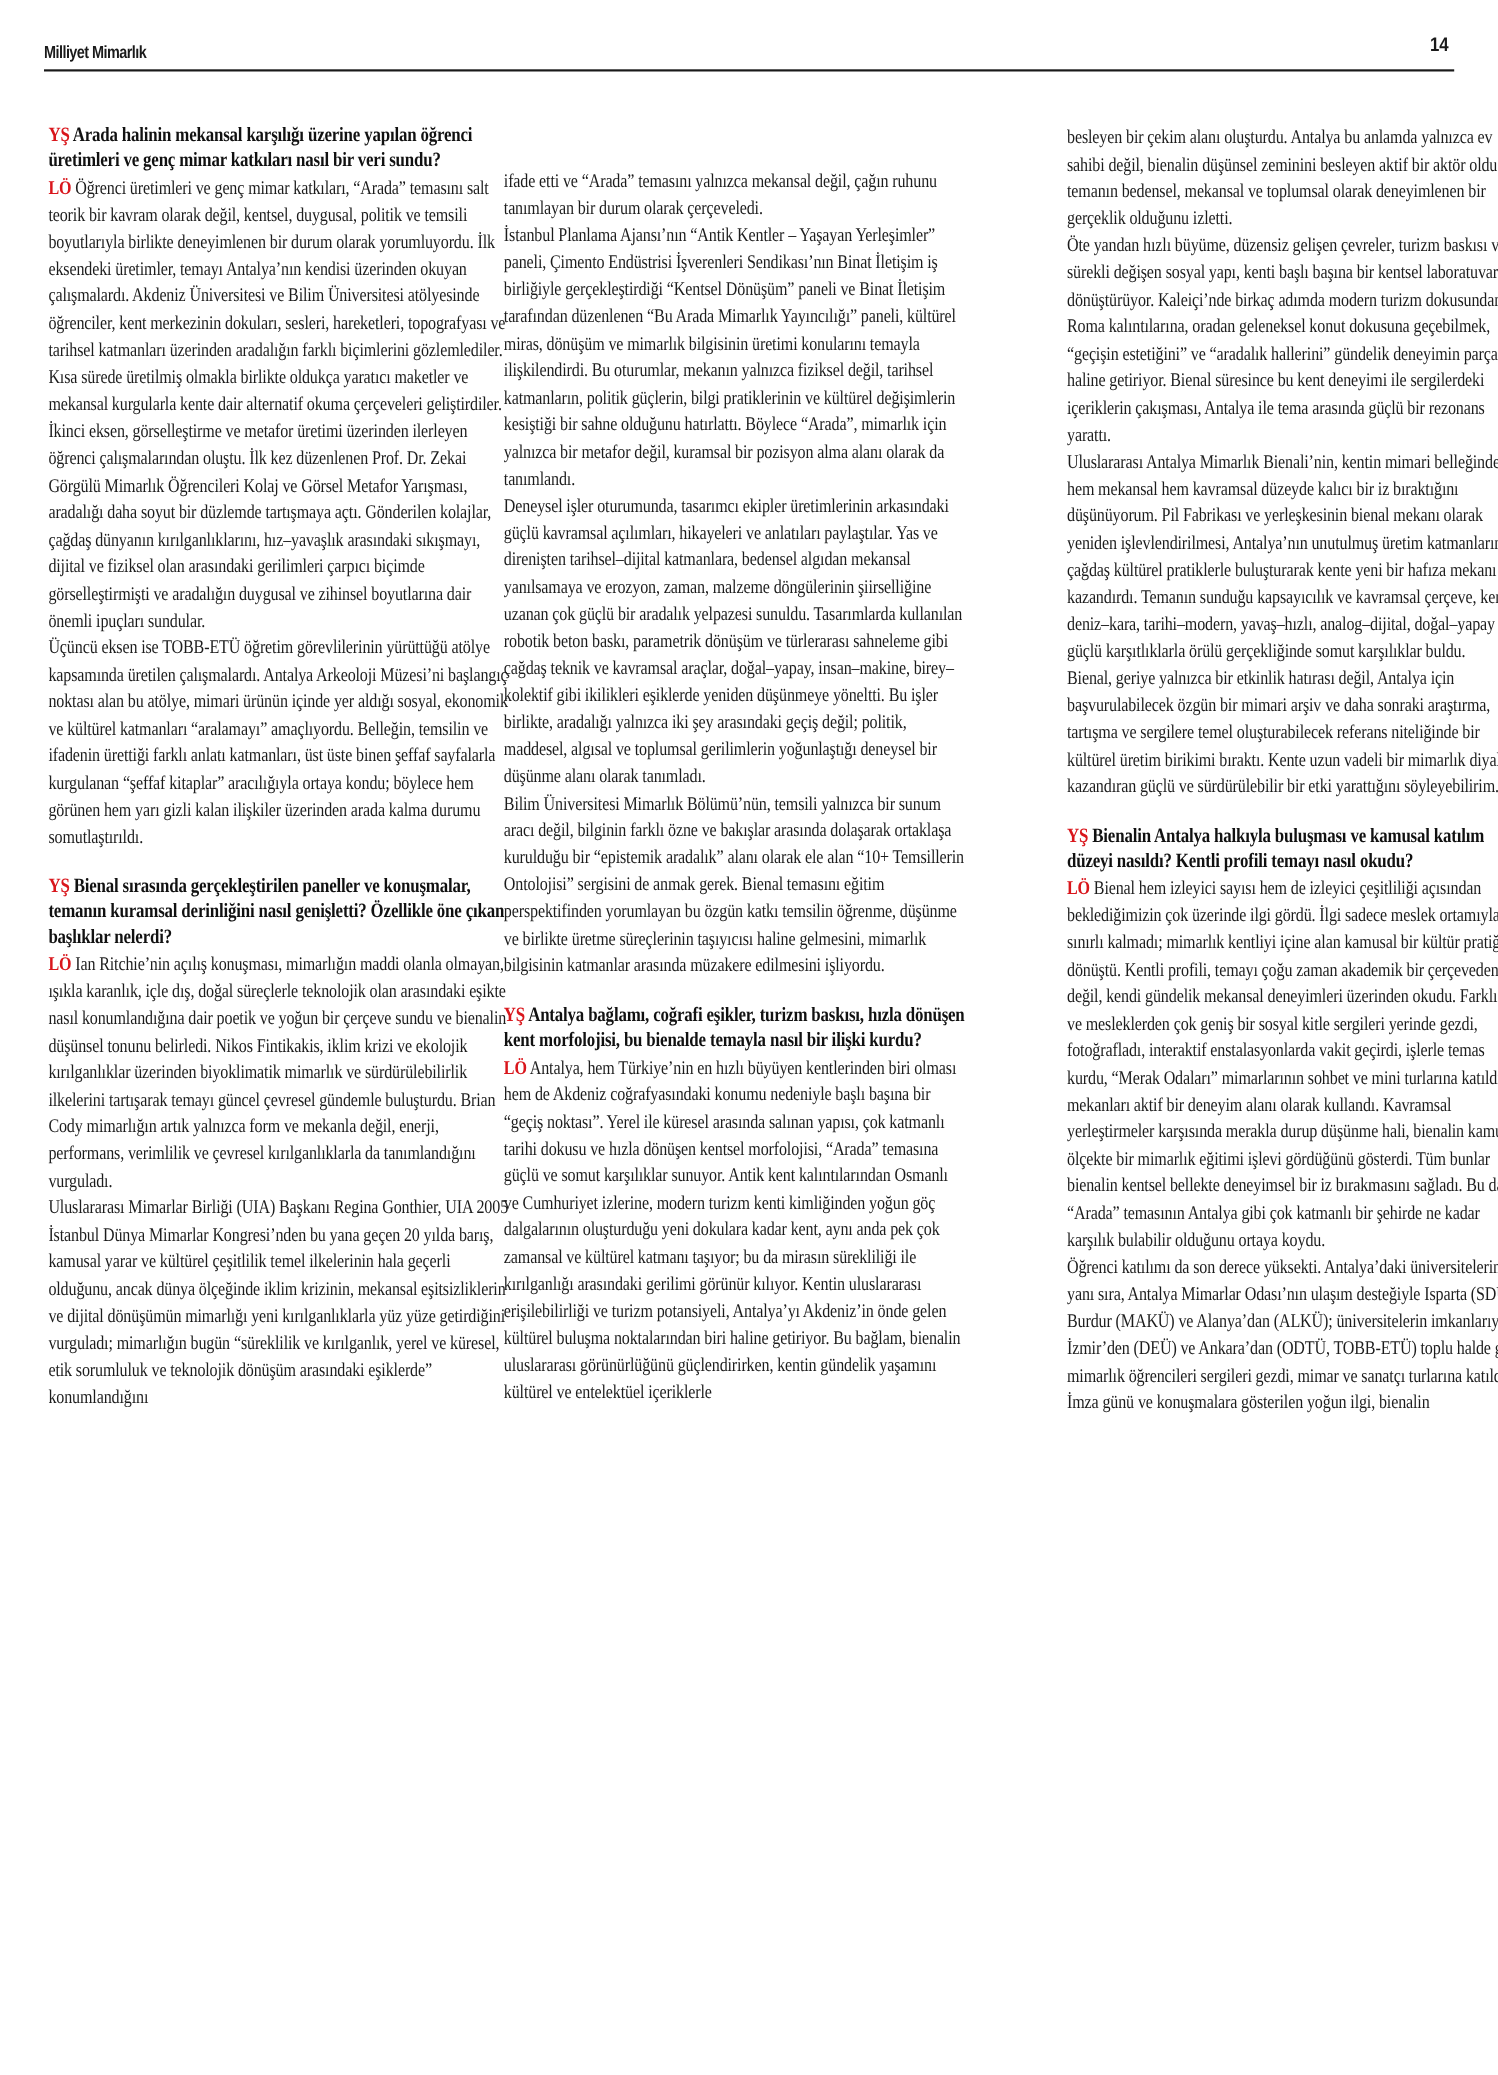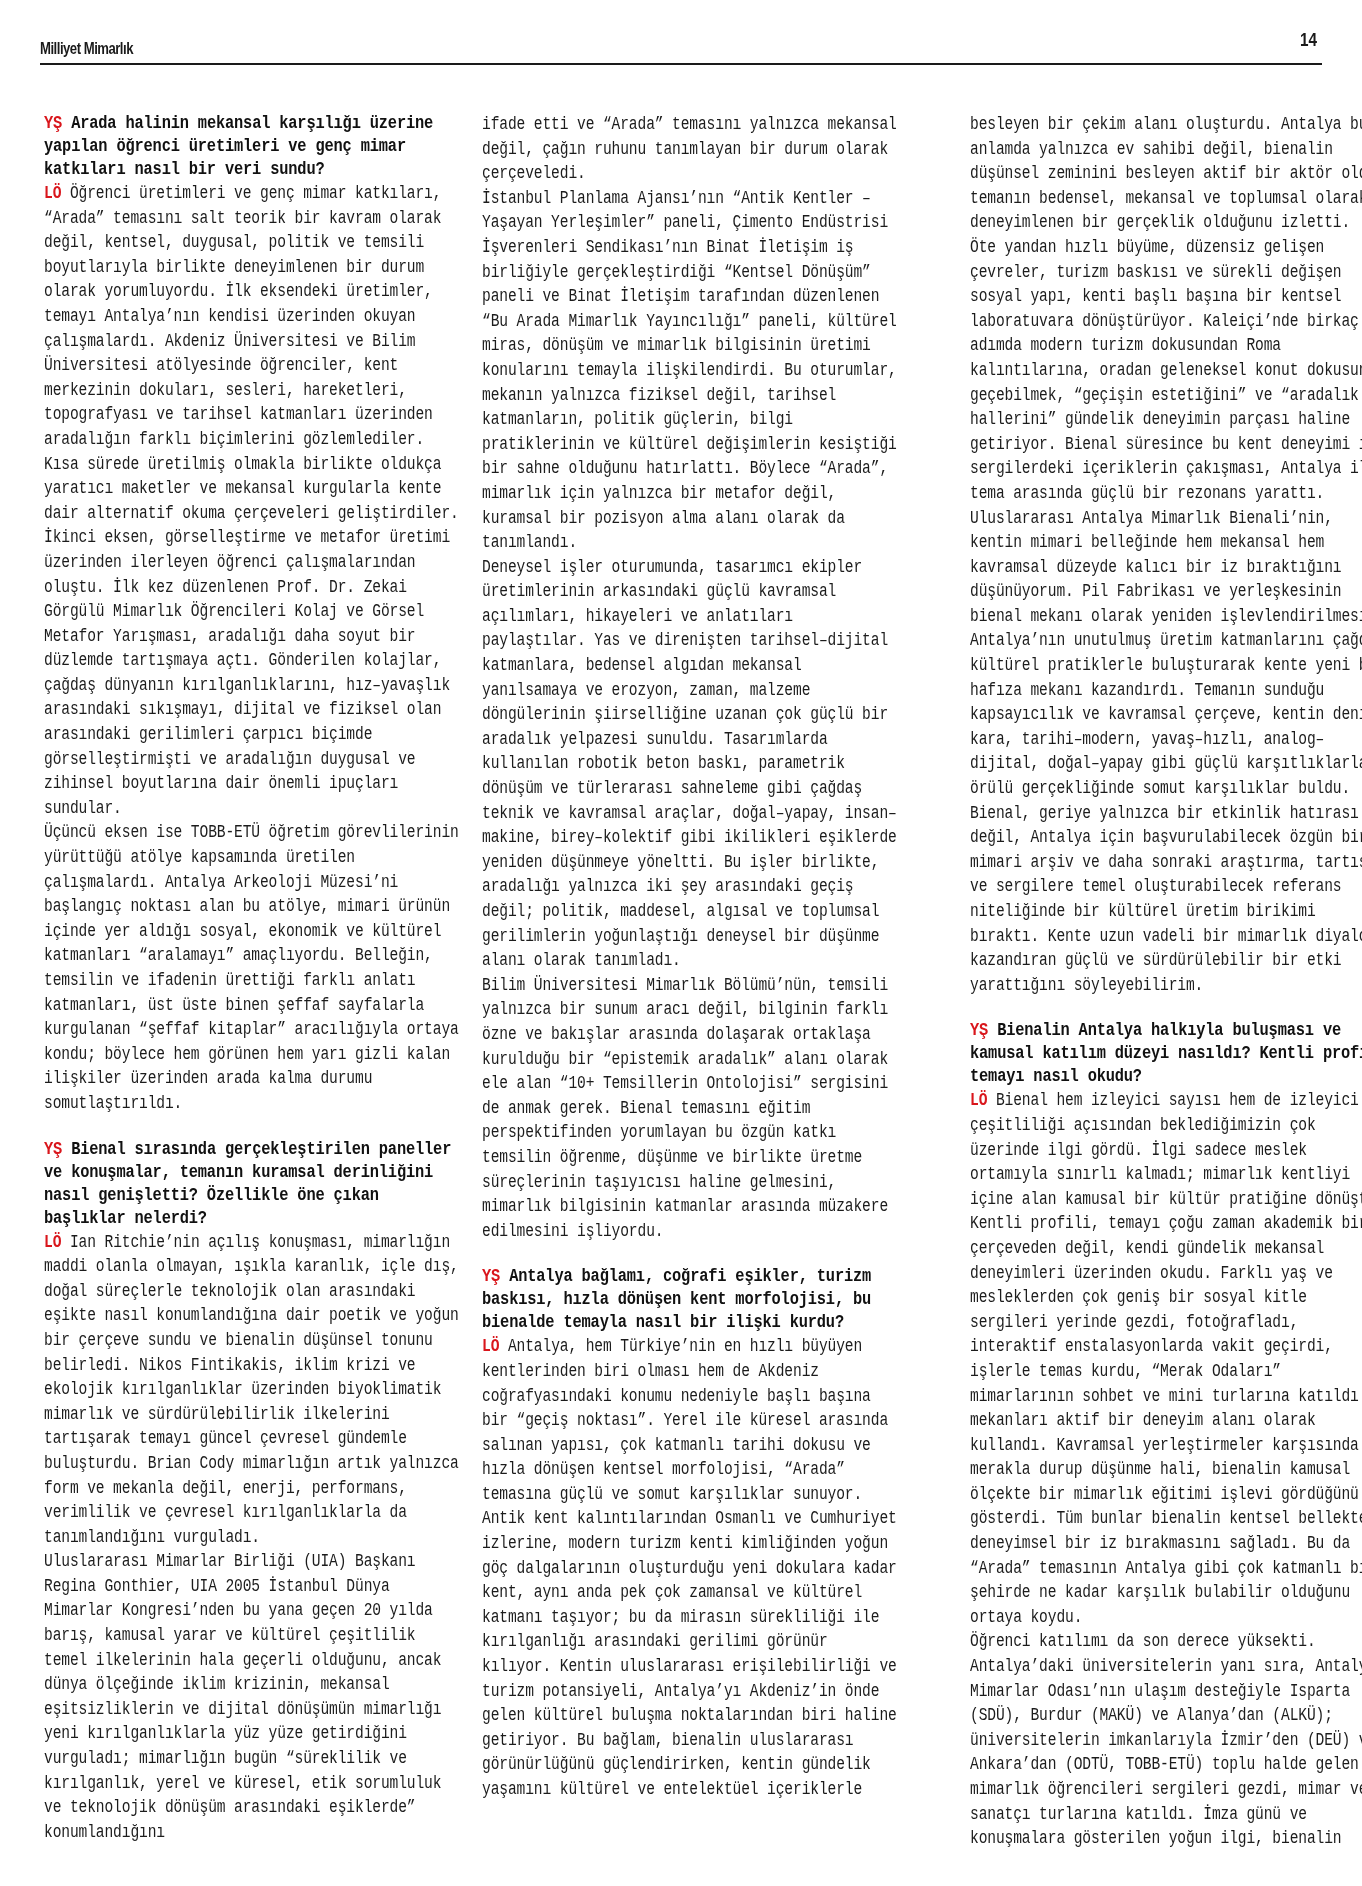--- a/index.html
+++ b/index.html
@@ -1,22 +1,22 @@
 <!DOCTYPE html>
 <html><head>
 <meta charset="utf-8">
 <style>
   html, body { margin: 0; padding: 0; background: #ffffff; }
   body { width: 1362px; height: 1886px; position: relative; overflow: hidden; color: #1a1a1a; }
   .header-title { position: absolute; left: 40px; top: 40px; font-family: "Liberation Sans", sans-serif; font-weight: bold; font-size: 16px; letter-spacing: -0.6px; transform: scaleX(0.82); transform-origin: left top; color: #1a1a1a; }
   .page-number { position: absolute; right: 45px; top: 30px; font-family: "Liberation Sans", sans-serif; font-weight: bold; font-size: 18px; transform: scaleX(0.85); transform-origin: right top; color: #1a1a1a; }
   .header-rule { position: absolute; left: 40px; right: 40px; top: 63px; height: 2px; background: #1a1a1a; }
-  .column { position: absolute; top: 112px; width: 420px; font-family: Liberation Mono, monospace; }
+  .column { position: absolute; top: 112px; width: 420px; font-family: Liberation Serif, serif; }
   .col1 { left: 44px; }
-  .col2 { left: 482px; }
+  .col2 { left: 458px; margin-top: 40px; }
   .col3 { left: 970px; }
   .inner { transform: scaleX(0.83); transform-origin: left top; width: 506px; }
   .q { font-weight: bold; font-size: 18.5px; line-height: 23px; color: #111; margin: 0; letter-spacing: -0.2px; }
   .tag { color: #d9161c; font-weight: bold; }
   .p { font-size: 17.6px; line-height: 24.6px; margin: 0; letter-spacing: -0.15px; color: #1c1c1c; }
   .gap { height: 22px; }
 </style>
 </head>
 <body>
 

